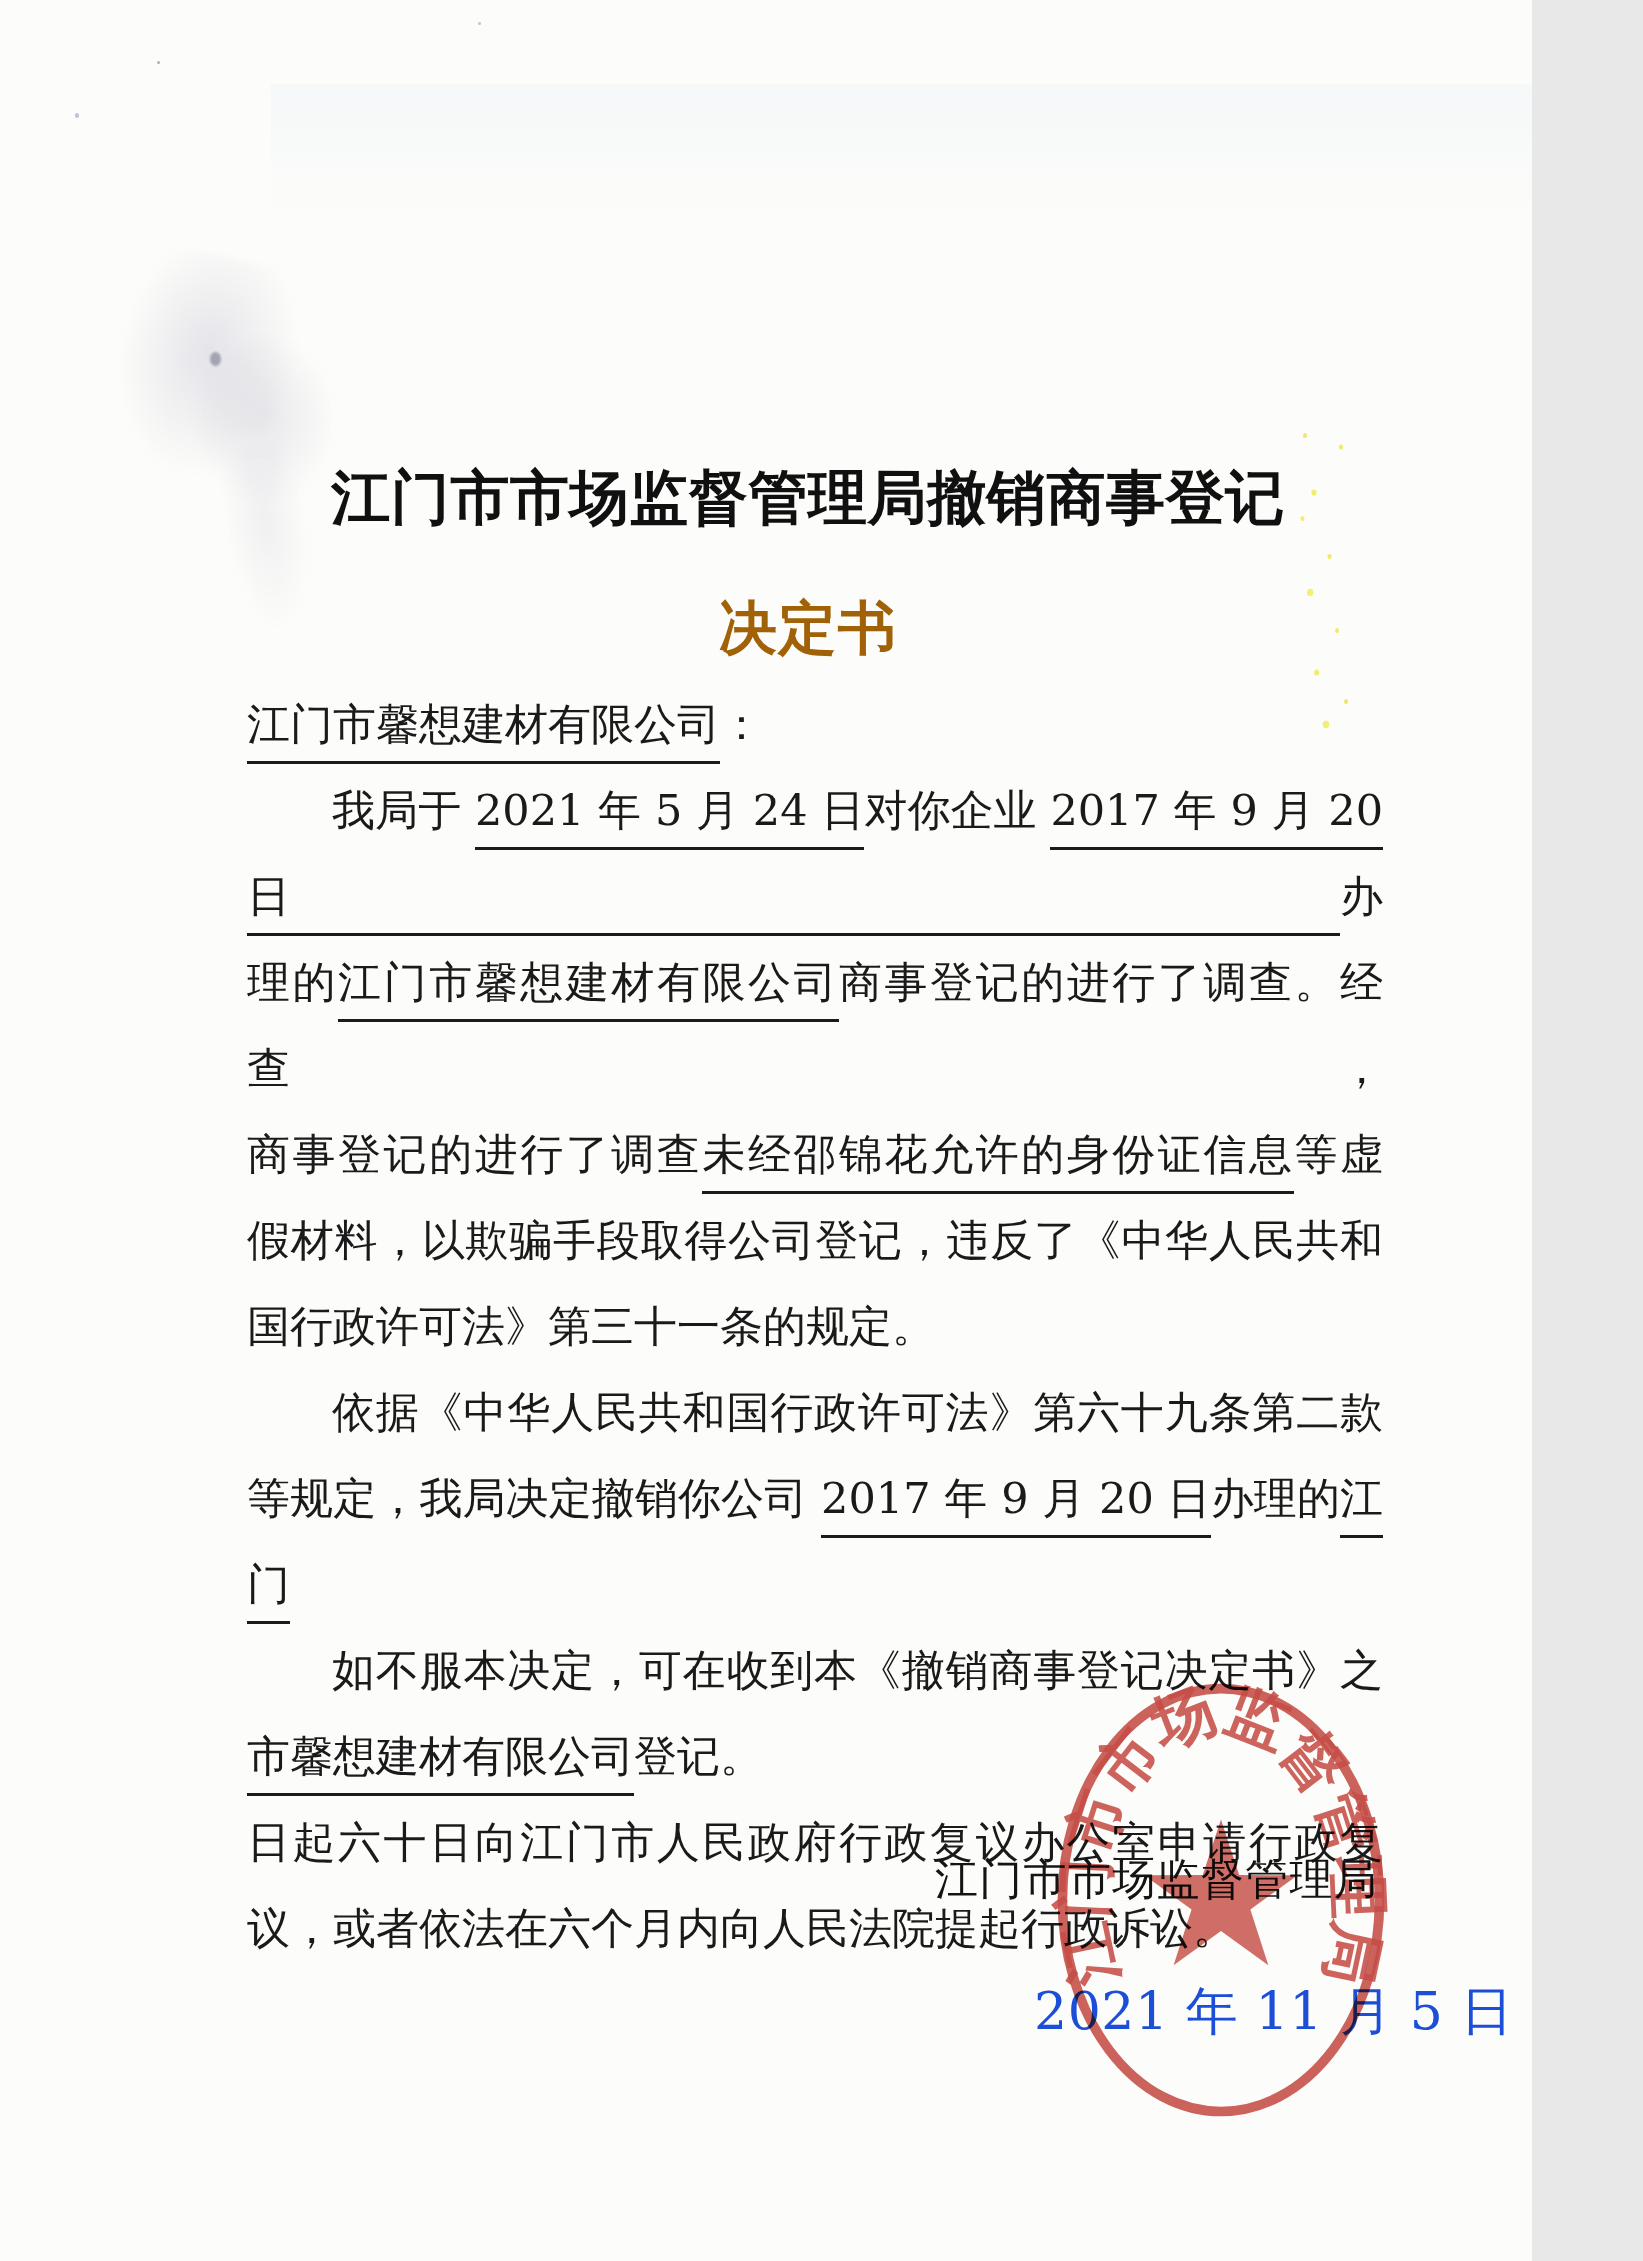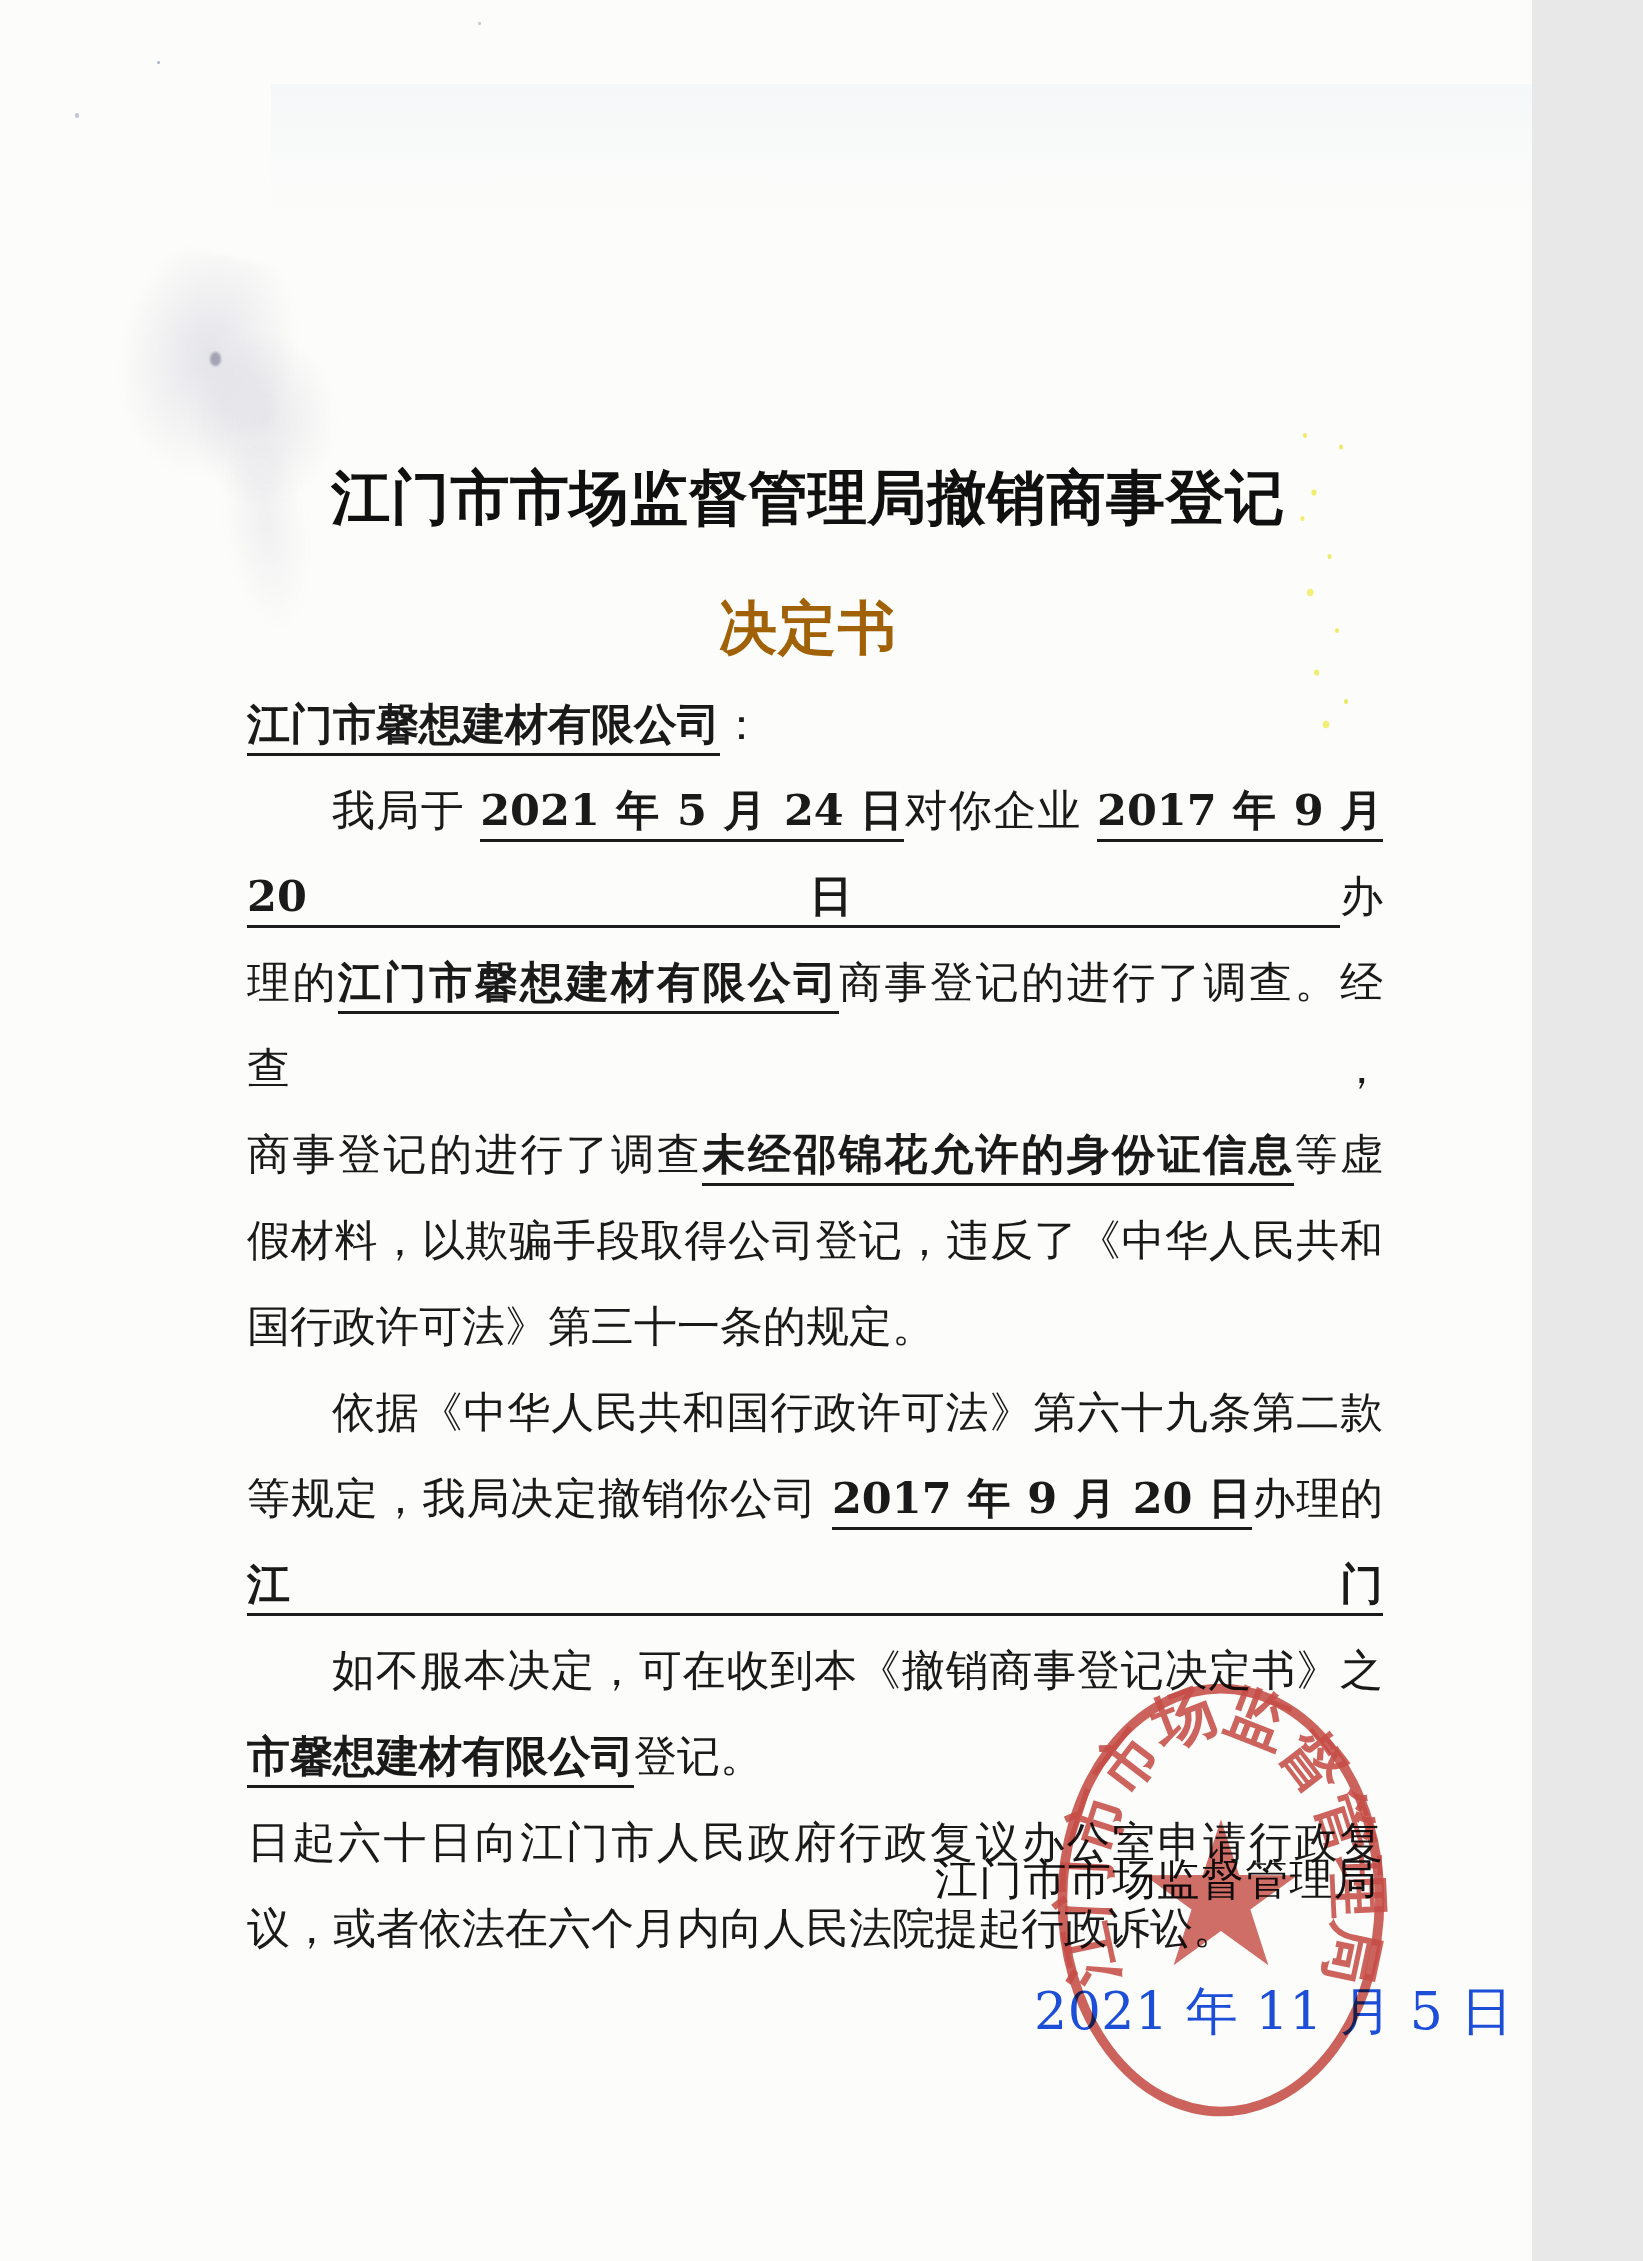--- a/index.html
+++ b/index.html
@@ -37,21 +37,21 @@
   
   .title-line1 { position:absolute; left:240px; top:459px; width:1136px; text-align:center;
     font-size:59px; font-weight:bold; color:#101010; letter-spacing:0.6px; white-space:nowrap; }
   .title-line2 { position:absolute; left:240px; top:590px; width:1136px; text-align:center;
     font-size:58px; font-weight:bold; color:#a16207; letter-spacing:1.3px; }
   .body-text { position:absolute; left:247px; top:681px; width:1136px;
     font-size:43px; line-height:86px; }
   .line { white-space:nowrap; }
   .j { white-space:normal; text-align:justify; text-align-last:justify; text-justify:inter-character; }
   .ind { text-indent:85px; }
-  .u { border-bottom:3.9px solid #1b1b1b; padding-bottom:4px;font-weight:bold; }
+  .u { border-bottom:3.9px solid #1b1b1b; padding-bottom:12px; }
   .signature { position:absolute; left:935px; top:1851px; font-size:43px; letter-spacing:1.3px;
     color:#141414; white-space:nowrap; }
   .date { position:absolute; left:1034px; top:1961px; font-size:52px; letter-spacing:0.6px;
     color:#1d4ed8; white-space:nowrap;margin-top:16px; }
   
   .stamp-svg { position:absolute; left:0; top:0; mix-blend-mode:multiply; opacity:.9; pointer-events:none; }
 </style>
 </head>
 <body>
 

